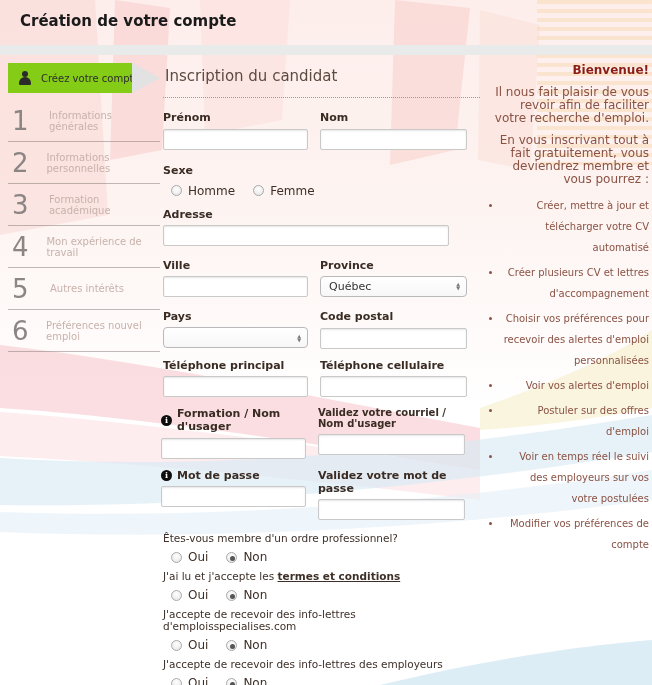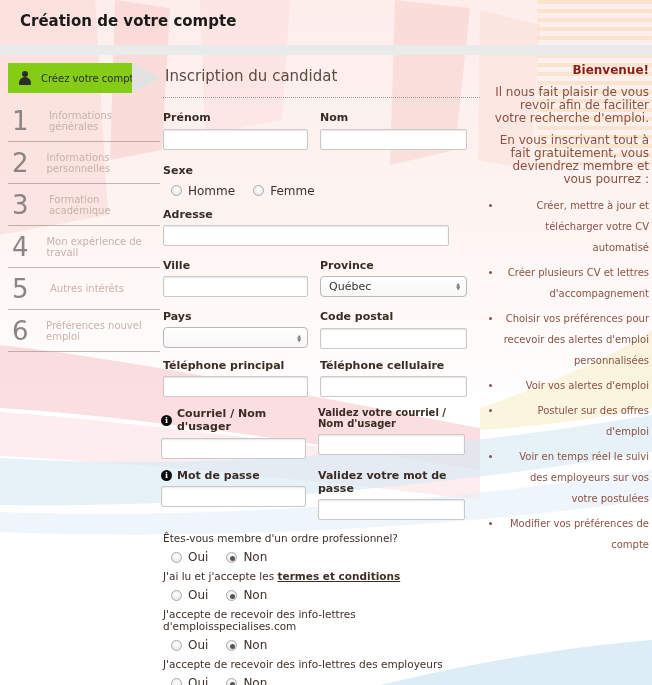--- a/index.html
+++ b/index.html
@@ -197,21 +197,21 @@
     <div class="col-r">
       <div class="field-label">Téléphone cellulaire</div>
       <input class="txt" type="text" value="" style="">
     </div>
   </div>
 
   <div class="row" style="margin-top:10px;">
     <div class="col-l" style="margin-left:-2px;">
       <div class="field-label">
           <span class="info-icon"></span>
-          <span>Courriel / Nom d'usager</span>
+          <span>Formation / Nom d'usager</span>
         </div>
       <input class="txt" type="text" value="" style="">
     </div>
     <div class="col-r">
       <div class="field-label" style="font-size:10px;">Validez votre courriel / Nom d'usager</div>
       <input class="txt" type="text" value="" style="">
     </div>
   </div>
 
   <div class="row" style="margin-top:10px;">

